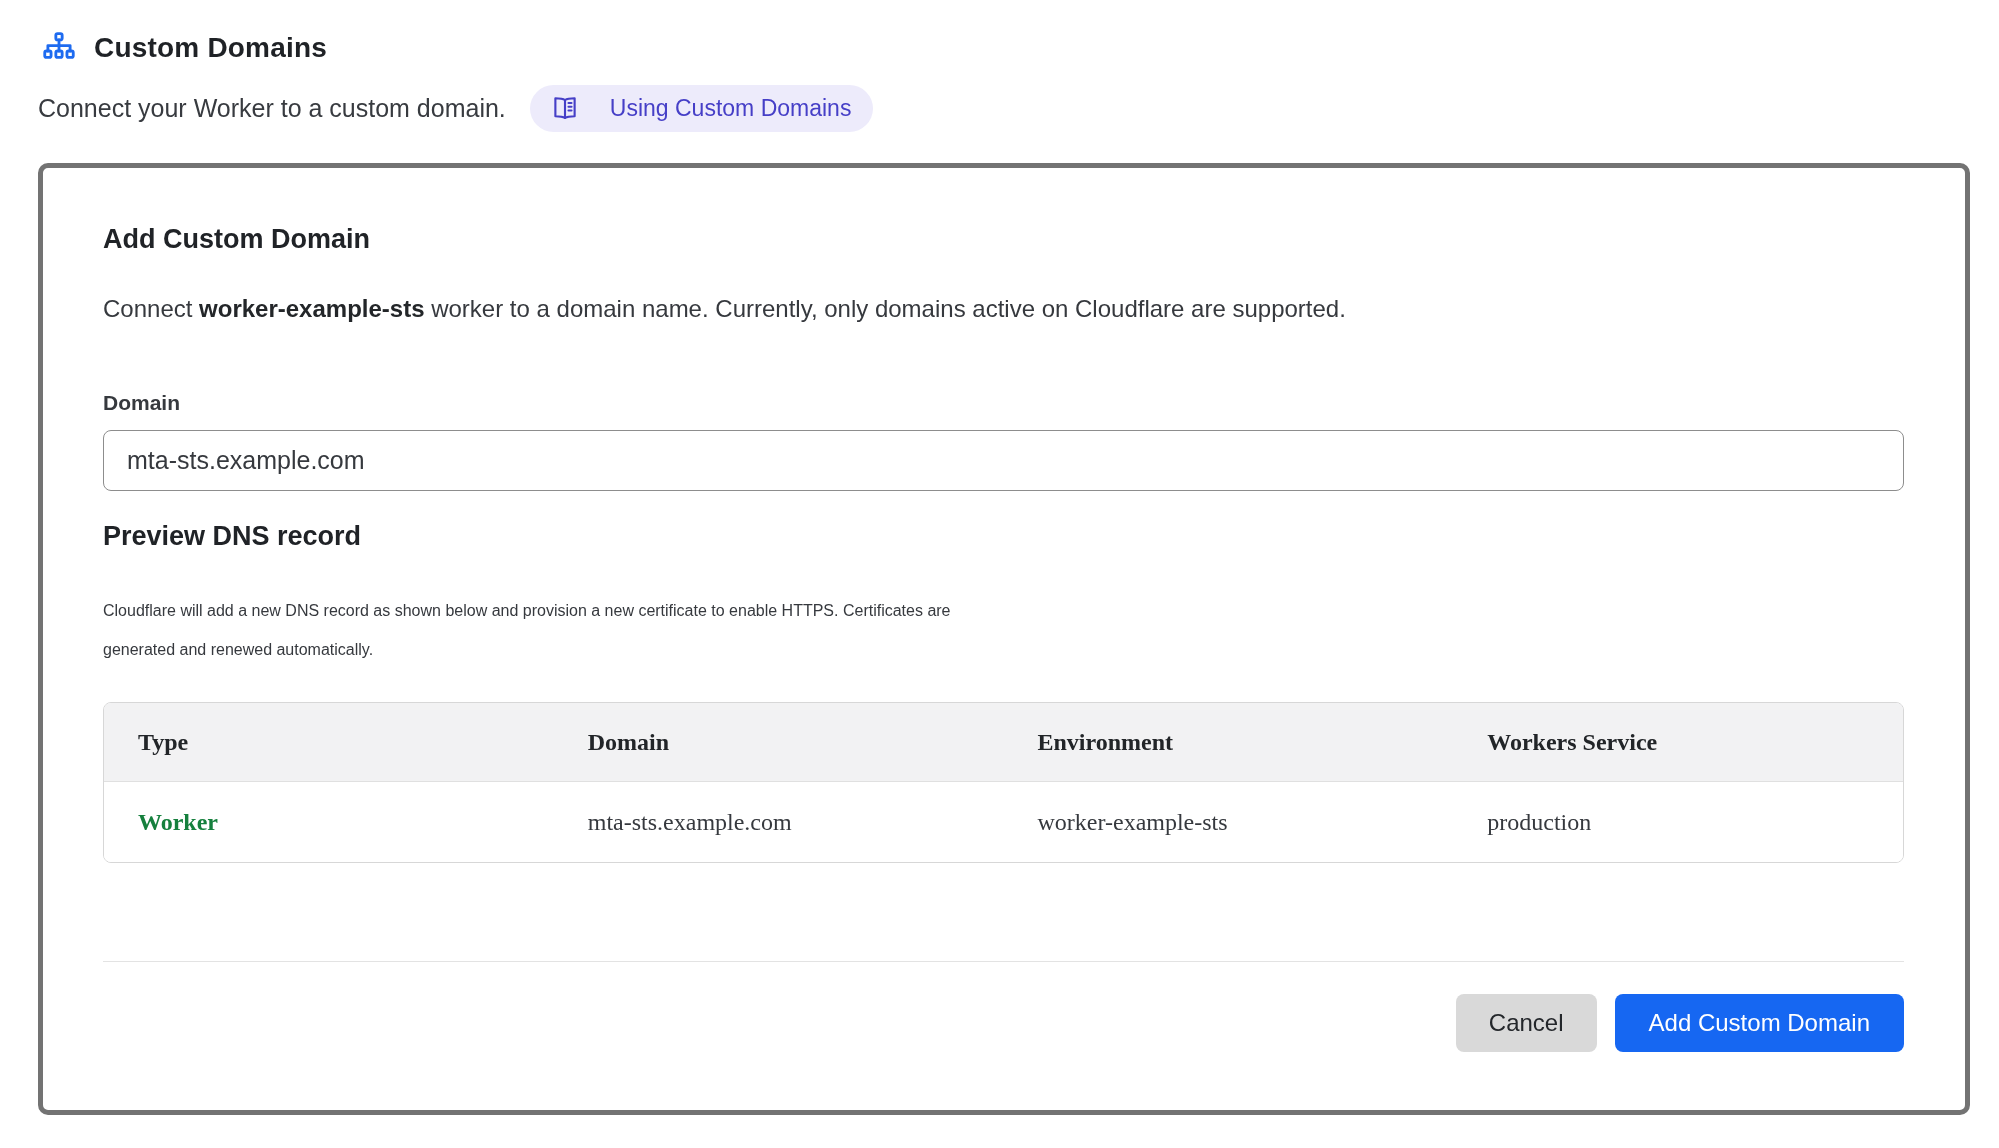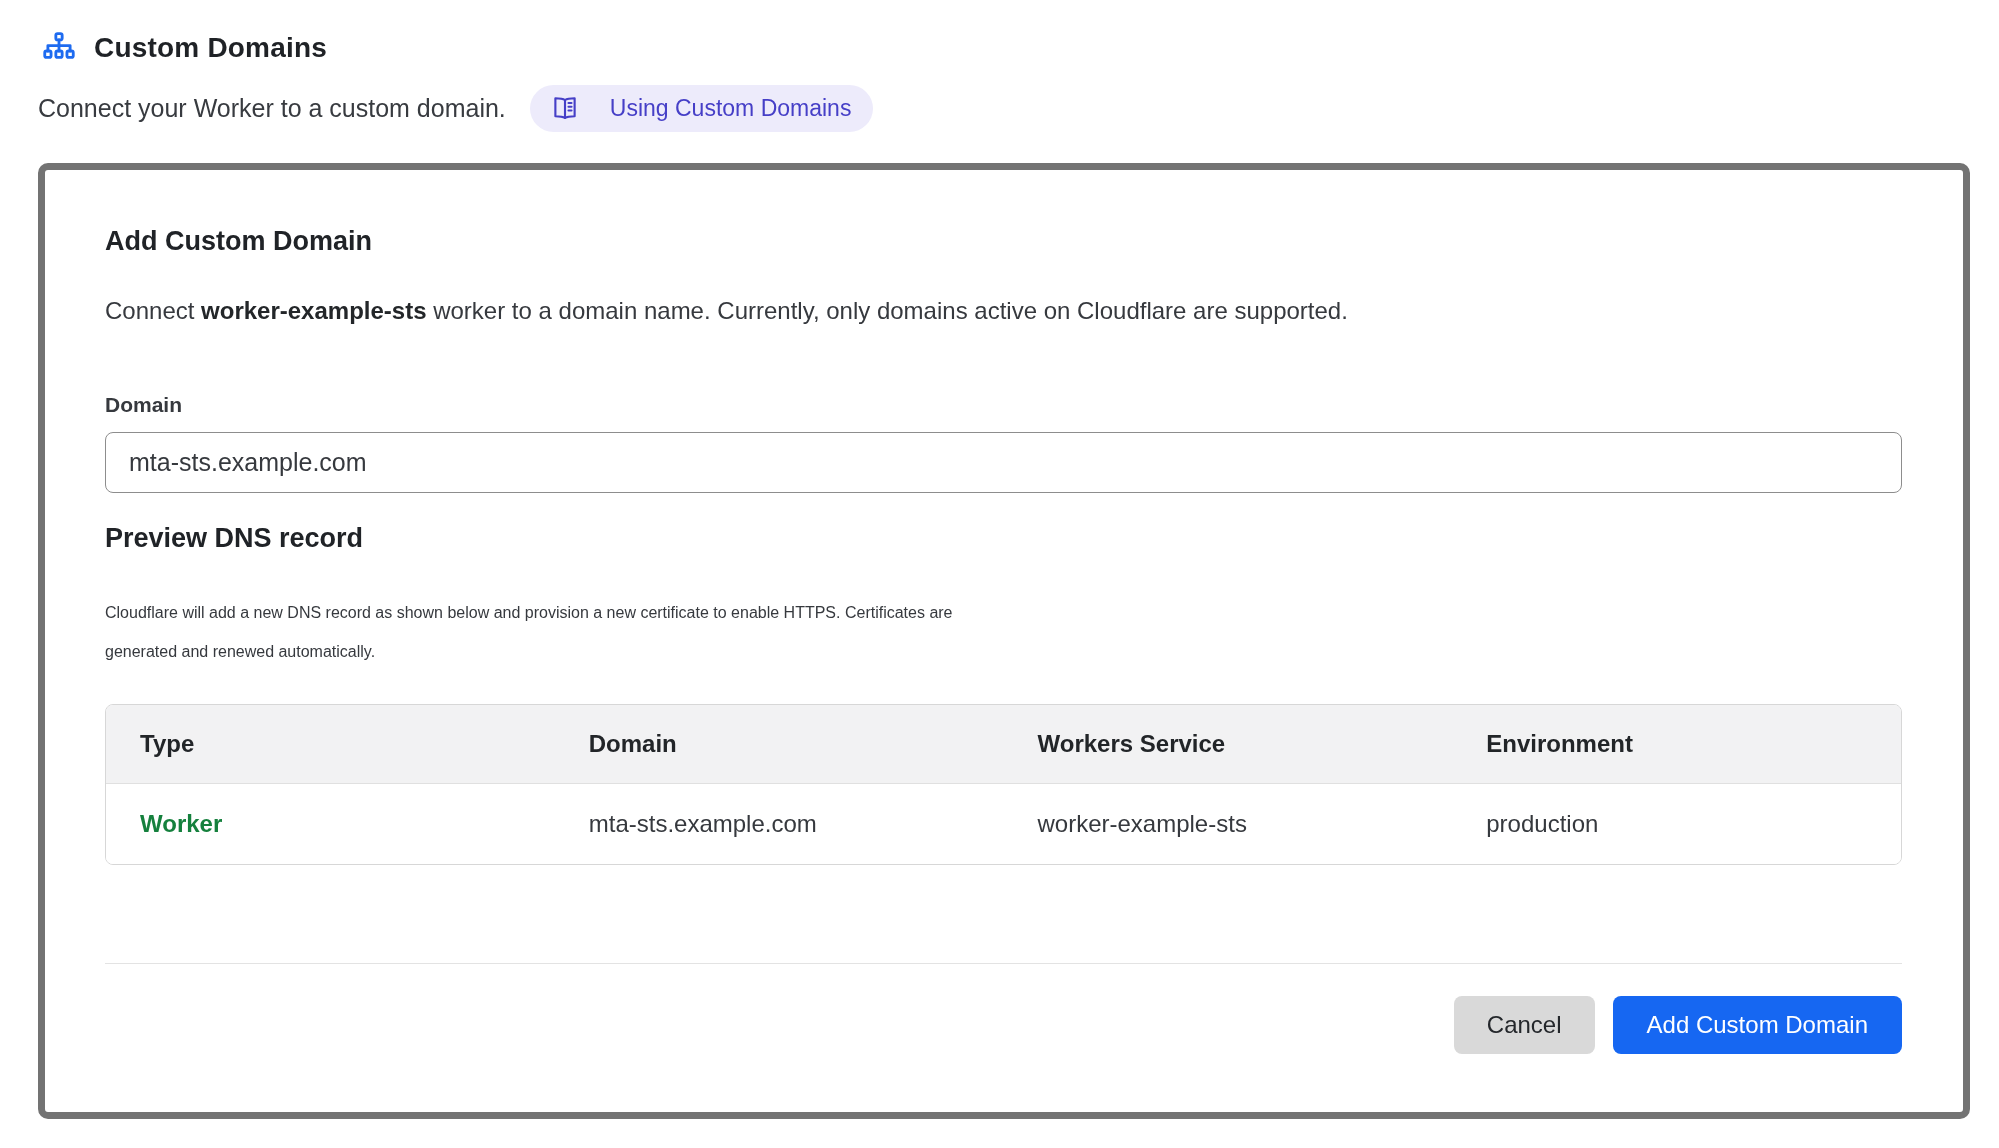--- a/index.html
+++ b/index.html
@@ -20,21 +20,21 @@
   .doc-badge {
     display:inline-flex; align-items:center; gap:30px;
     background:#edebfb; color:#463fc7; border-radius:24px;
     padding:8px 22px 9px 20px; font-size:23px; cursor:pointer; text-decoration:none;
   }
   .doc-badge .book-icon { display:inline-flex; }
 
   
   .card {
     margin-top:31px; width:1932px; box-sizing:border-box;
-    border:7px solid #737373; border-radius:10px; background:#fff;
+    border:5px solid #737373; border-radius:10px; background:#fff;
     padding:56px 61px 58px 60px;
   }
   .card h2 { font-size:27px; font-weight:600; margin:0; color:#202327; }
   .intro { margin:40px 0 0; font-size:24px; color:#36393e; }
   .intro strong { color:#232629; }
 
   .field-label { display:block; margin-top:68px; font-size:21px; font-weight:700; color:#36393e; }
   .domain-input {
     display:block; margin-top:15px; width:100%; box-sizing:border-box; height:61px;
     border:1px solid #8d8d8d; border-radius:8px; padding:0 23px;
@@ -42,21 +42,21 @@
   }
 
   .preview-heading { margin-top:30px !important; }
   .desc { margin:39px 0 0; font-size:16px; line-height:39px; color:#36393e; }
 
   
   .dns-table { margin-top:33px; border:1px solid #d7d7d7; border-radius:8px; overflow:hidden; }
   .dns-table .row { display:flex; }
   .dns-table .cell {
     width:25%; box-sizing:border-box; padding-left:34px;
-    display:flex; align-items:center; font-size:24px;
+    display:flex; align-items:center; font-size:24px;font-family:Liberation Serif, serif;
   }
   .dns-table .thead { background:#f2f2f3; border-bottom:1px solid #e0e0e0; }
   .dns-table .thead .cell { height:78px; font-weight:600; color:#222528; }
   .dns-table .tbody { background:#ffffff; }
   .dns-table .tbody .cell { height:80px; color:#36393e; }
   .dns-table .tbody .cell-type { font-weight:700; color:#15803d; }
 
   .divider { margin:98px 0 0; border:none; border-top:1px solid #e3e3e3; height:0; }
 
   
@@ -112,22 +112,22 @@
     <input id="domain-input" class="domain-input" type="text" value="mta-sts.example.com" style="">
 
     <h2 class="preview-heading">Preview DNS record</h2>
 
     <p class="desc"><span>Cloudflare will add a new DNS record as shown below and provision a new certificate to enable HTTPS. Certificates are</span><br><span>generated and renewed automatically.</span></p>
 
     <div class="dns-table">
       <div class="row thead">
         <div class="cell">Type</div>
         <div class="cell">Domain</div>
+        <div class="cell">Environment</div>
         <div class="cell">Workers Service</div>
-        <div class="cell">Environment</div>
       </div>
       <div class="row tbody">
         <div class="cell cell-type">Worker</div>
         <div class="cell">mta-sts.example.com</div>
         <div class="cell">worker-example-sts</div>
         <div class="cell">production</div>
       </div>
     </div>
 
     <hr class="divider">

